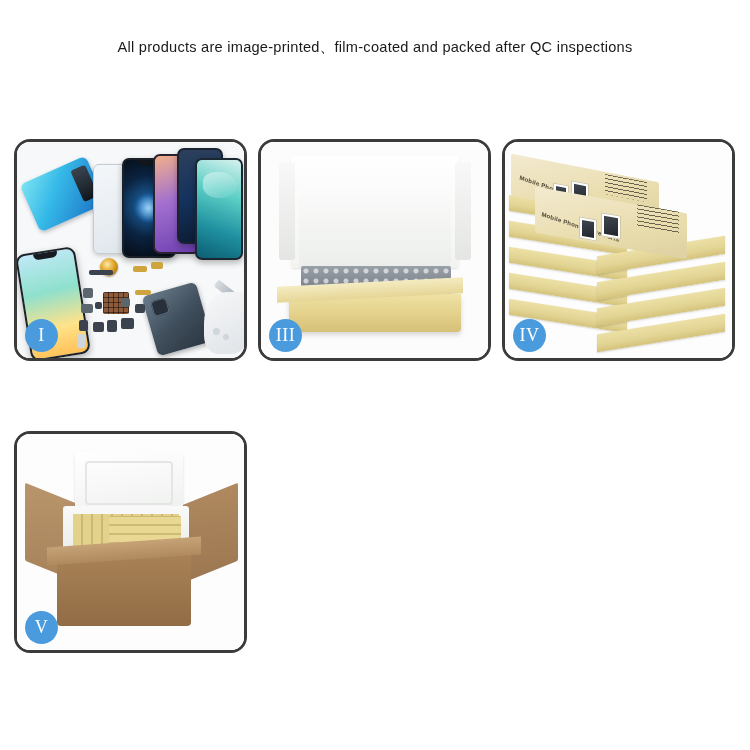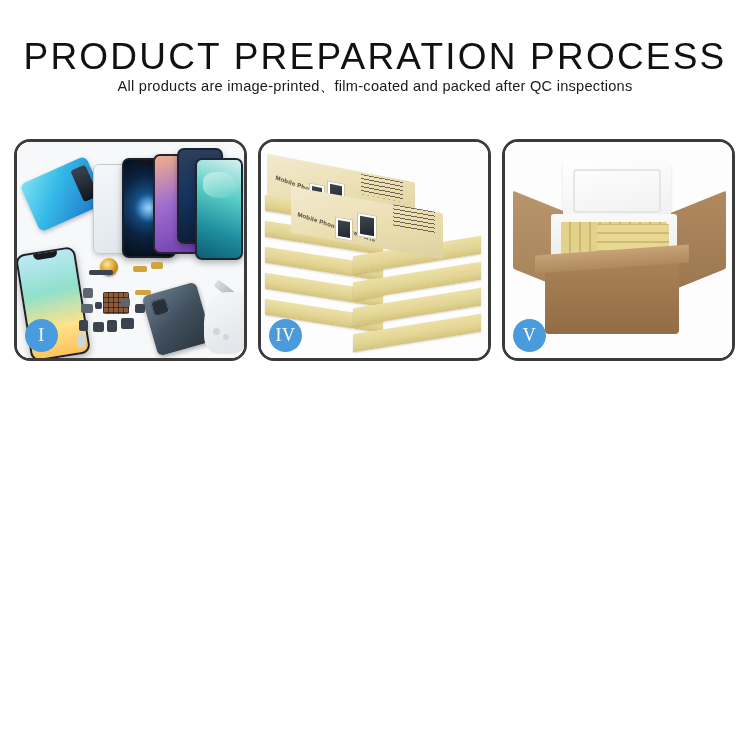--- a/index.html
+++ b/index.html
@@ -364,21 +364,20 @@
     position:absolute; background: rgba(120,95,62,.55);
   }
   .c6-tab {
     position:absolute; background: rgba(125,99,64,.5); border-radius:1px;
   }
 </style>
 </head>
 <body>
 
 <div id="header">
-  <div id="page-title">PRODUCT PREPARATION PROCESS</div>
   <div id="page-subtitle">All products are image-printed、film-coated and packed after QC inspections</div>
 </div>
 
 <div id="panel-grid">
 
   <div class="panel">
     <div class="panel-stage">
       <div class="p1-bg"></div>
       <div class="flexpanel"></div>
       <div class="glass"></div>
@@ -406,20 +405,30 @@
       <span class="dot gold" style="left:118px;top:148px;width:16px;height:5px;"></span>
       <span class="dot" style="left:118px;top:162px;width:10px;height:9px;"></span>
       <span class="dot" style="left:78px;top:160px;width:7px;height:7px;"></span>
       <span class="dot pale" style="left:196px;top:186px;width:7px;height:7px;border-radius:50%;"></span>
       <span class="dot pale" style="left:206px;top:192px;width:6px;height:6px;border-radius:50%;"></span>
       <div class="badge">I</div>
     </div>
   </div>
 
 
+  <div class="panel">
+    <div class="panel-stage">
+      <div class="p3-bg"></div>
+      <div class="box3-lid"></div>
+      <div class="foam-white"></div>
+      <div class="foam-grey"></div>
+      <div class="box3-body"></div>
+      <div class="badge">III</div>
+    </div>
+  </div>
 
   <div class="panel">
     <div class="panel-stage">
       <div class="p4-bg"></div>
       <div class="stack">
 
         <div class="sbox" style="left:0px;top:44px;width:118px;height:16px;transform:skewY(9deg);"></div>
         <div class="sbox" style="left:0px;top:70px;width:118px;height:16px;transform:skewY(9deg);"></div>
         <div class="sbox" style="left:0px;top:96px;width:118px;height:16px;transform:skewY(9deg);"></div>
         <div class="sbox" style="left:0px;top:122px;width:118px;height:16px;transform:skewY(9deg);"></div>

